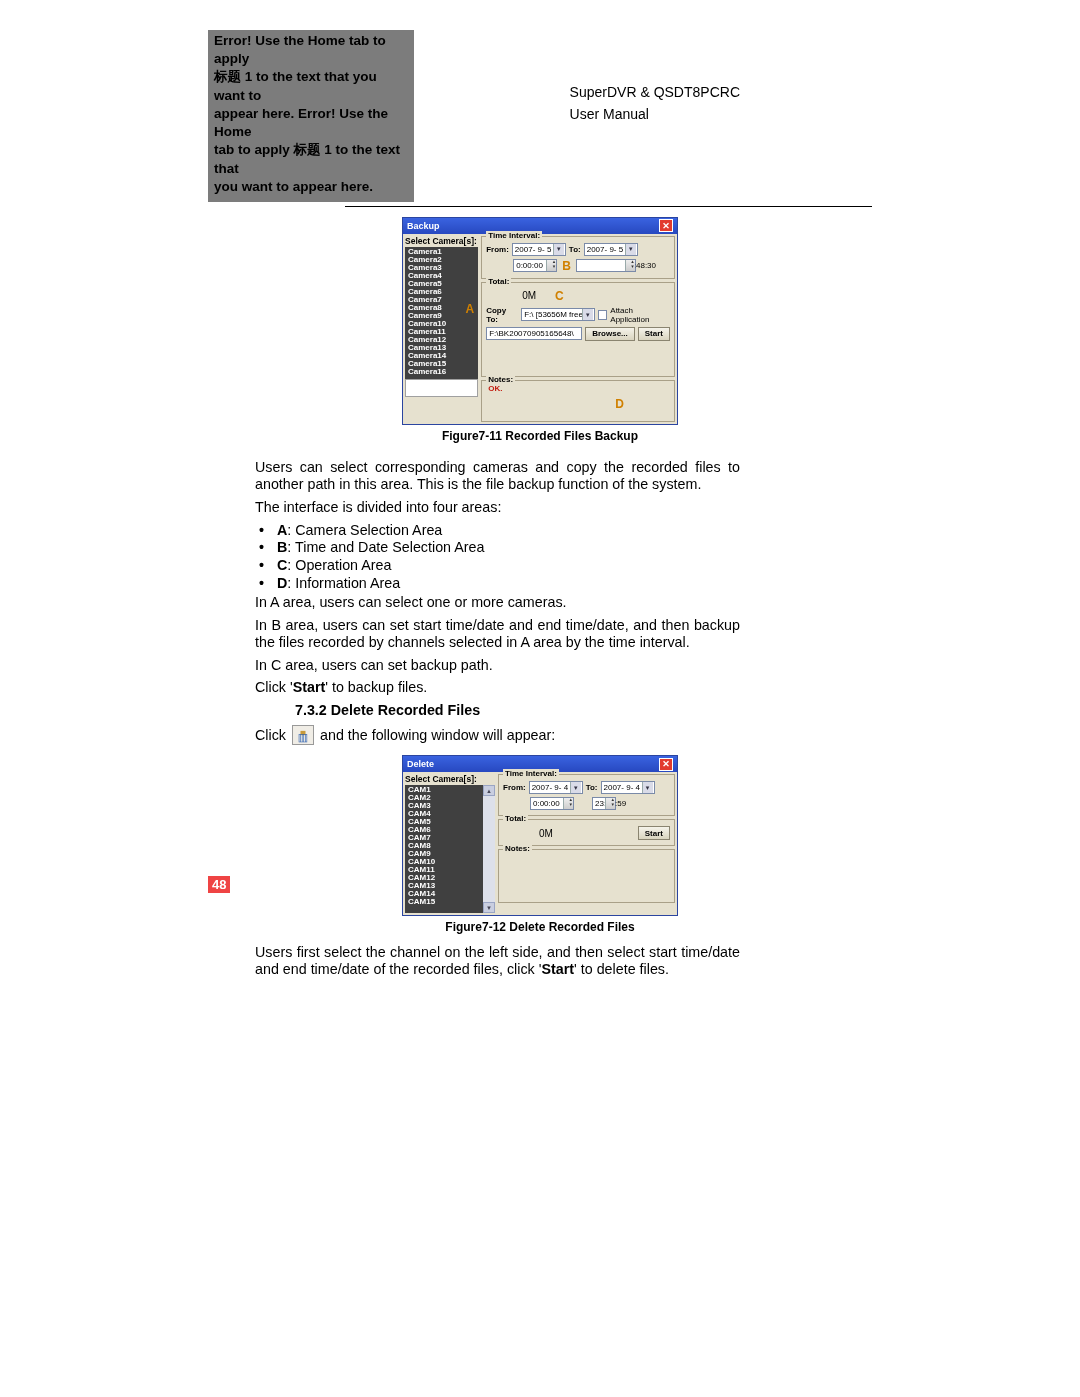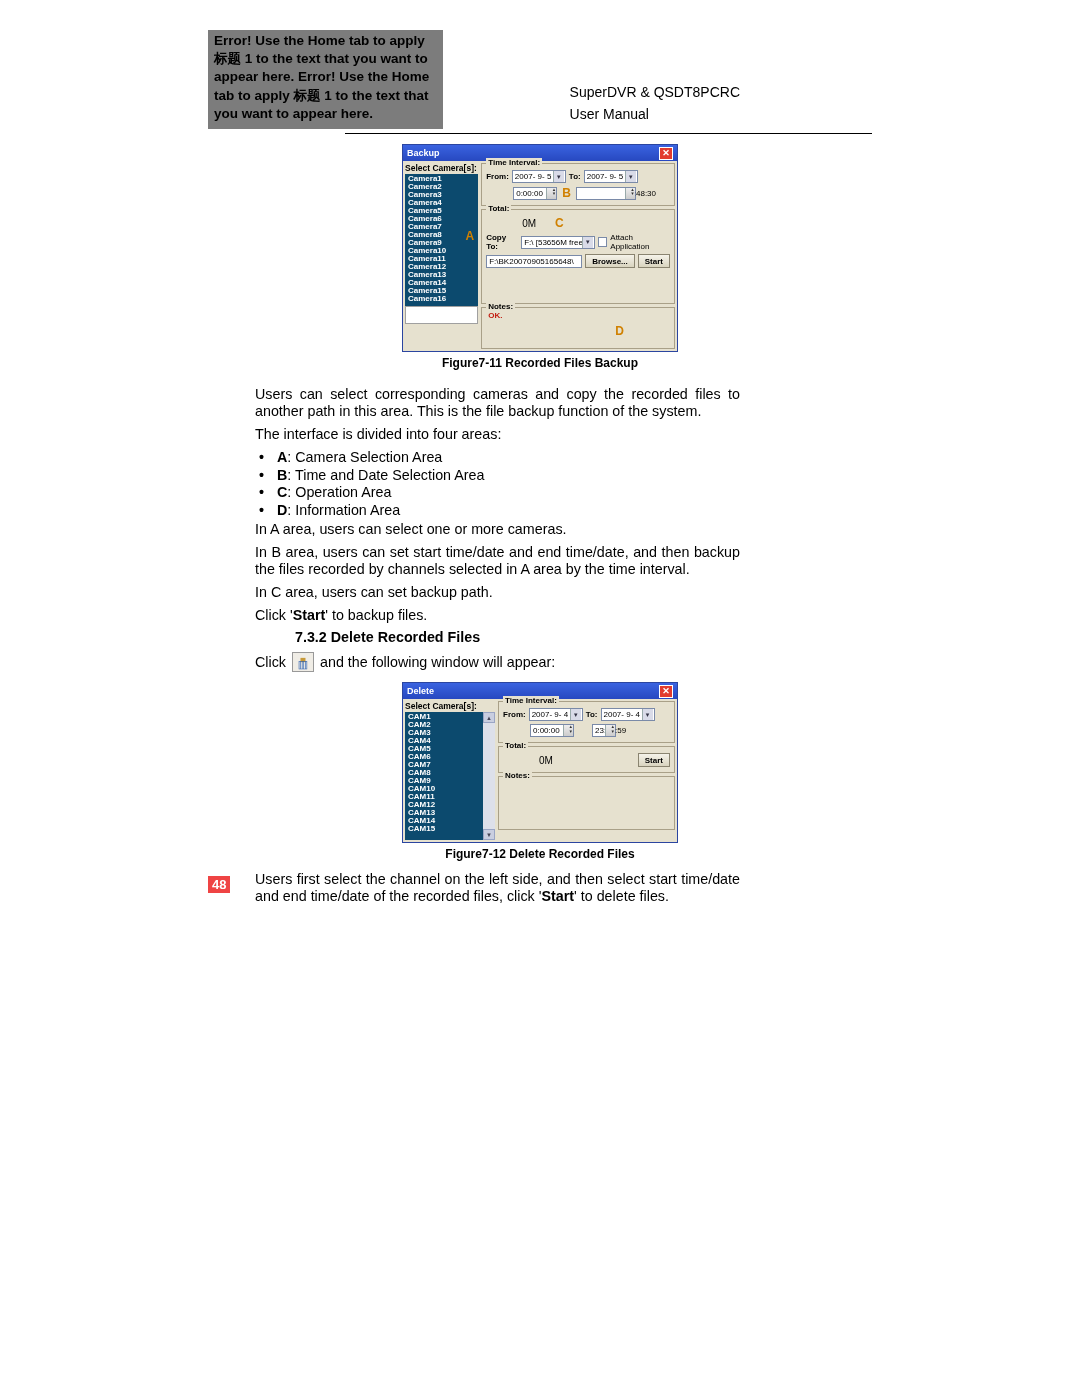--- a/index.html
+++ b/index.html
@@ -21,21 +21,21 @@
     display: flex;
     align-items: flex-start;
     padding: 0 340px 0 208px;
   }
   .error-box {
     background: #7c7c7c;
     color: #000;
     font-weight: bold;
     font-size: 13.5px;
     padding: 2px 6px 6px 6px;
-    width: 235px;
+    width: 206px;
     line-height: 1.35;
   }
   .error-box .zh { font-family: Arial, sans-serif; }
   .header-right {
     margin-left: auto;
     text-align: left;
     font-size: 14px;
     padding-top: 52px;
     line-height: 1.55;
   }
@@ -101,21 +101,21 @@
     color: #fff;
     display: flex; align-items: center; justify-content: center;
     font-weight: bold;
     font-size: 9px;
     border: 1px solid #fff;
   }
   .dialog-body { display: flex; padding: 2px; gap: 3px; }
   .cam-panel { width: 90px; display:flex; flex-direction:column; }
   .cam-panel-label { font-size: 8.5px; font-weight: bold; margin-bottom: 1px; }
   .cam-list {
-    background: #0c4a6e;
+    background: #404040;
     color: #fff;
     font-size: 8px;
     font-weight: bold;
     height: 132px;
     overflow: hidden;
     padding: 1px 3px;
     line-height: 1.0;
     position: relative;
   }
   .cam-list .cam-item { white-space: nowrap; }

